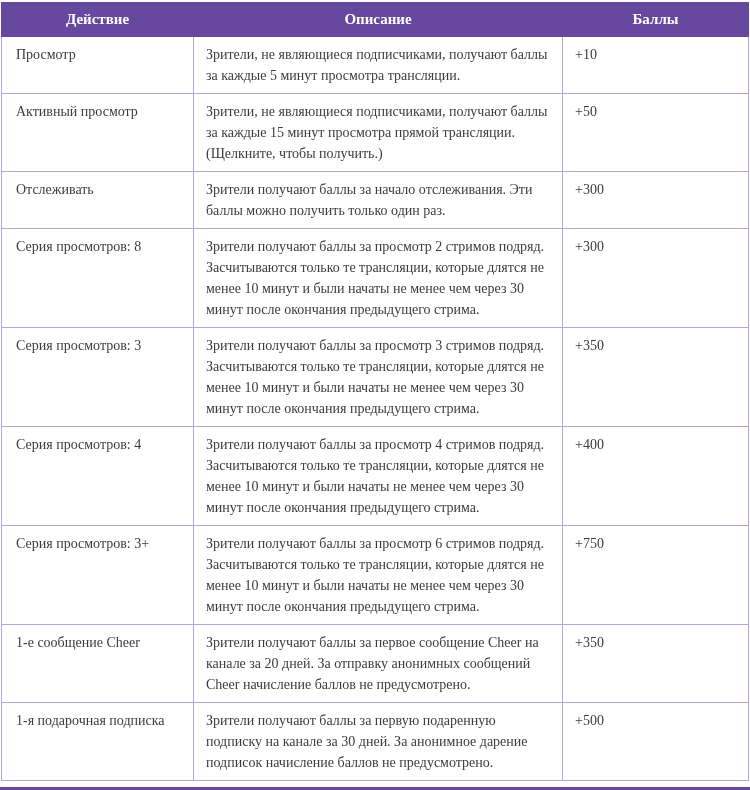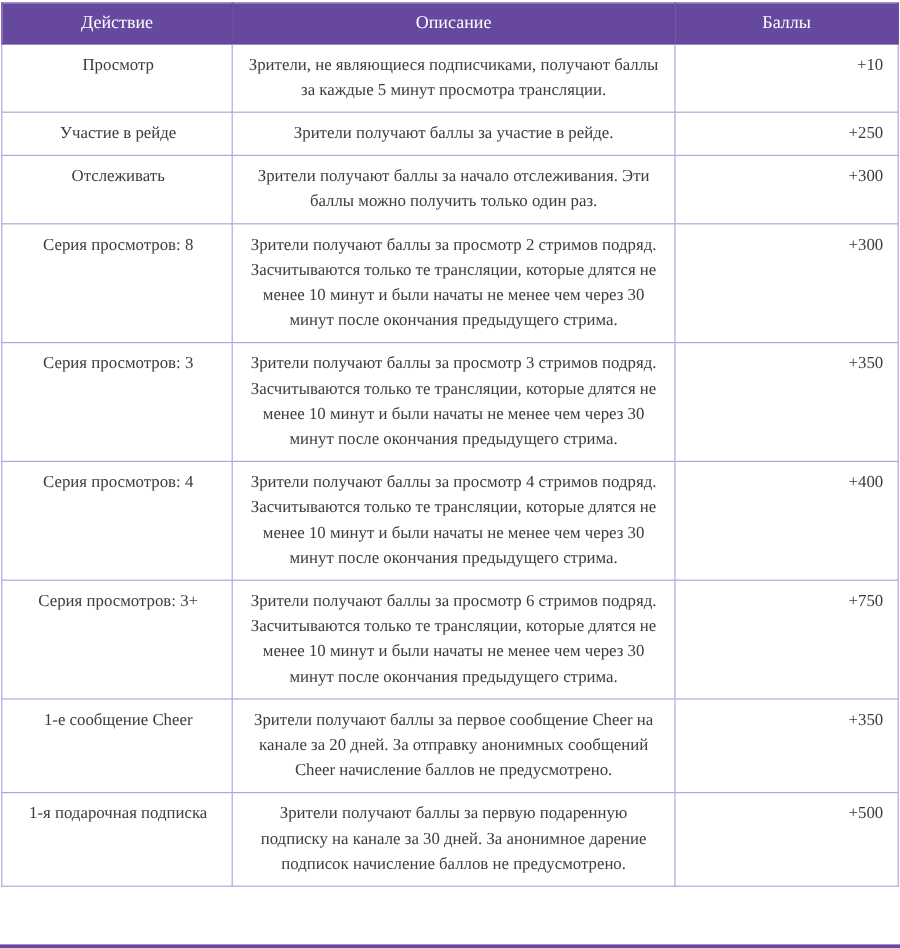--- a/index.html
+++ b/index.html
@@ -20,37 +20,36 @@
     width: 747px;
     border: 1px solid var(--border-outer, #8a70bd);
   }
   col.c-action { width: 192px; }
   col.c-desc   { width: 369px; }
   col.c-points { width: 186px; }
   th {
     background: var(--header-bg, #67489f);
     color: var(--header-text, #ffffff);
     font-size: 15px;
-    font-weight: normal;
+    font-weight: bold;
     line-height: 19px;
     padding: 7px 6px;
     text-align: center;
     border: 1px solid var(--header-bg, #67489f);
   }
   td {
     border: 1px solid var(--border-inner, #b6a5d9);
     vertical-align: top;
     font-size: 14px;
     line-height: 21px;
     color: var(--text, #3c3c3c);
     padding: 7px 12px;
-    text-align: center;
   }
   td.action-cell { padding-left: 14px; }
-  td.points-cell { text-align: right; }
+  td.points-cell { text-align: left; }
   .bottom-strip {
     position: fixed;
     left: 0;
     right: 0;
     bottom: 0;
     height: 3px;
     background: var(--header-bg, #67489f);
   }
 </style>
 </head>
@@ -70,23 +69,23 @@
         <th>Баллы</th>
       </tr>
     </thead>
     <tbody id="table-body">
         <tr>
           <td class="action-cell">Просмотр</td>
           <td class="desc-cell">Зрители, не являющиеся подписчиками, получают баллы за каждые 5 минут просмотра трансляции.</td>
           <td class="points-cell">+10</td>
         </tr>
         <tr>
-          <td class="action-cell">Участие в рейде</td>
-          <td class="desc-cell">Зрители получают баллы за участие в рейде.</td>
-          <td class="points-cell">+250</td>
+          <td class="action-cell">Активный просмотр</td>
+          <td class="desc-cell">Зрители, не являющиеся подписчиками, получают баллы за каждые 15 минут просмотра прямой трансляции. (Щелкните, чтобы получить.)</td>
+          <td class="points-cell">+50</td>
         </tr>
         <tr>
           <td class="action-cell">Отслеживать</td>
           <td class="desc-cell">Зрители получают баллы за начало отслеживания. Эти баллы можно получить только один раз.</td>
           <td class="points-cell">+300</td>
         </tr>
         <tr>
           <td class="action-cell">Серия просмотров: 8</td>
           <td class="desc-cell">Зрители получают баллы за просмотр 2 стримов подряд. Засчитываются только те трансляции, которые длятся не менее 10 минут и были начаты не менее чем через 30 минут после окончания предыдущего стрима.</td>
           <td class="points-cell">+300</td>

